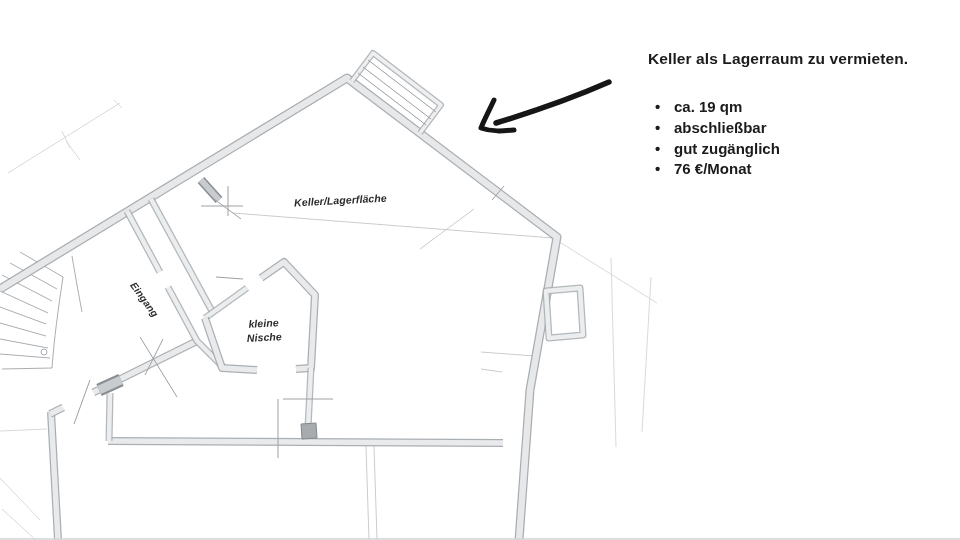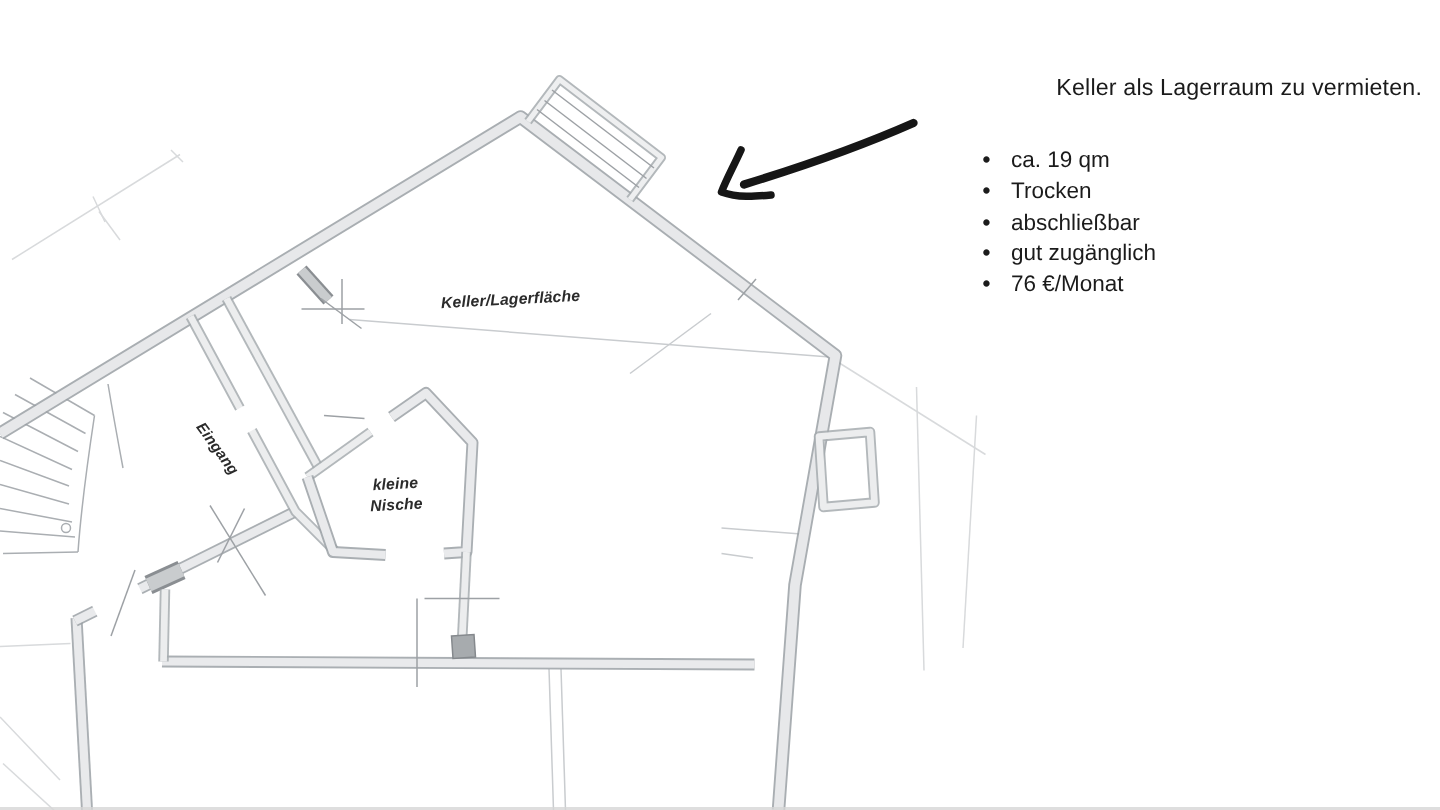--- a/index.html
+++ b/index.html
@@ -32,24 +32,24 @@
     position:absolute;color:#2b2b2b;font-style:italic;font-weight:bold;
     font-size:10.5px;letter-spacing:.1px;white-space:nowrap;
   }
   .label-room{left:294px;top:194px;transform:rotate(-3deg);}
   .label-entrance{left:137px;top:280px;transform:rotate(54deg);transform-origin:0 0;font-size:10px;}
   .label-niche{left:233px;top:317px;width:62px;text-align:center;white-space:pre-line;
                line-height:13.5px;transform:rotate(-3deg);}
 
   
   .ad{position:absolute;left:648px;top:50px;width:300px;color:#1b1b1b;}
-  .ad-title{margin:0;font-size:15.5px;font-weight:normal;letter-spacing:.1px;text-align:right;}
+  .ad-title{margin:0;font-size:15.5px;font-weight:bold;letter-spacing:.1px;}
   .ad-bullets{list-style:none;margin:0;padding:0;position:absolute;left:7px;top:47px;}
   .ad-bullets li{
-    display:flex;align-items:baseline;font-size:15px;font-weight:normal;
+    display:flex;align-items:baseline;font-size:15px;font-weight:bold;
     line-height:20.8px;height:20.8px;
   }
   .ad-bullets li::before{content:"•";width:10px;margin-right:9px;font-weight:bold;}
 
   .scan-edge{position:absolute;left:0;bottom:0;width:960px;height:2px;background:#d6d6d6;opacity:.8;}
 </style>
 </head>
 <body>
 
 <div class="screen">
@@ -168,23 +168,20 @@
   <div class="plan-label label-niche">kleine
 Nische</div>
 
   <div class="ad">
     <h1 class="ad-title">Keller als Lagerraum zu vermieten.</h1>
     <ul class="ad-bullets">
       <li>
           <span>ca. 19 qm</span>
         </li>
       <li>
-          <span>Trocken</span>
-        </li>
-      <li>
           <span>abschließbar</span>
         </li>
       <li>
           <span>gut zugänglich</span>
         </li>
       <li>
           <span>76 €/Monat</span>
         </li>
     </ul>
   </div>

